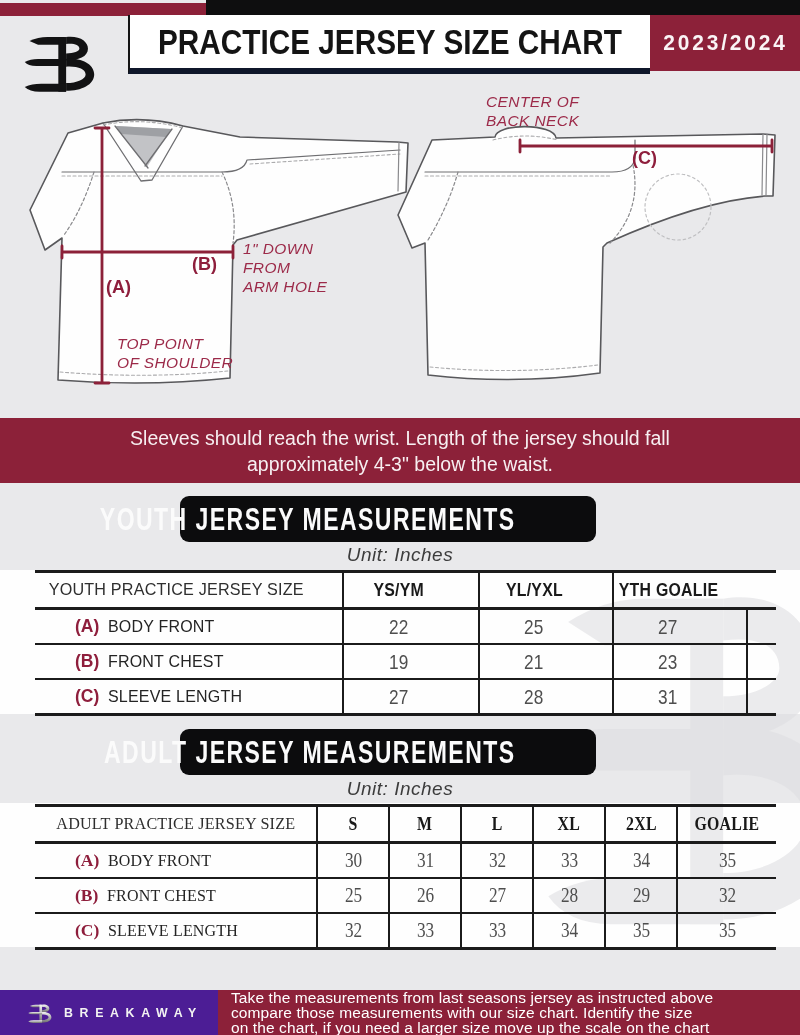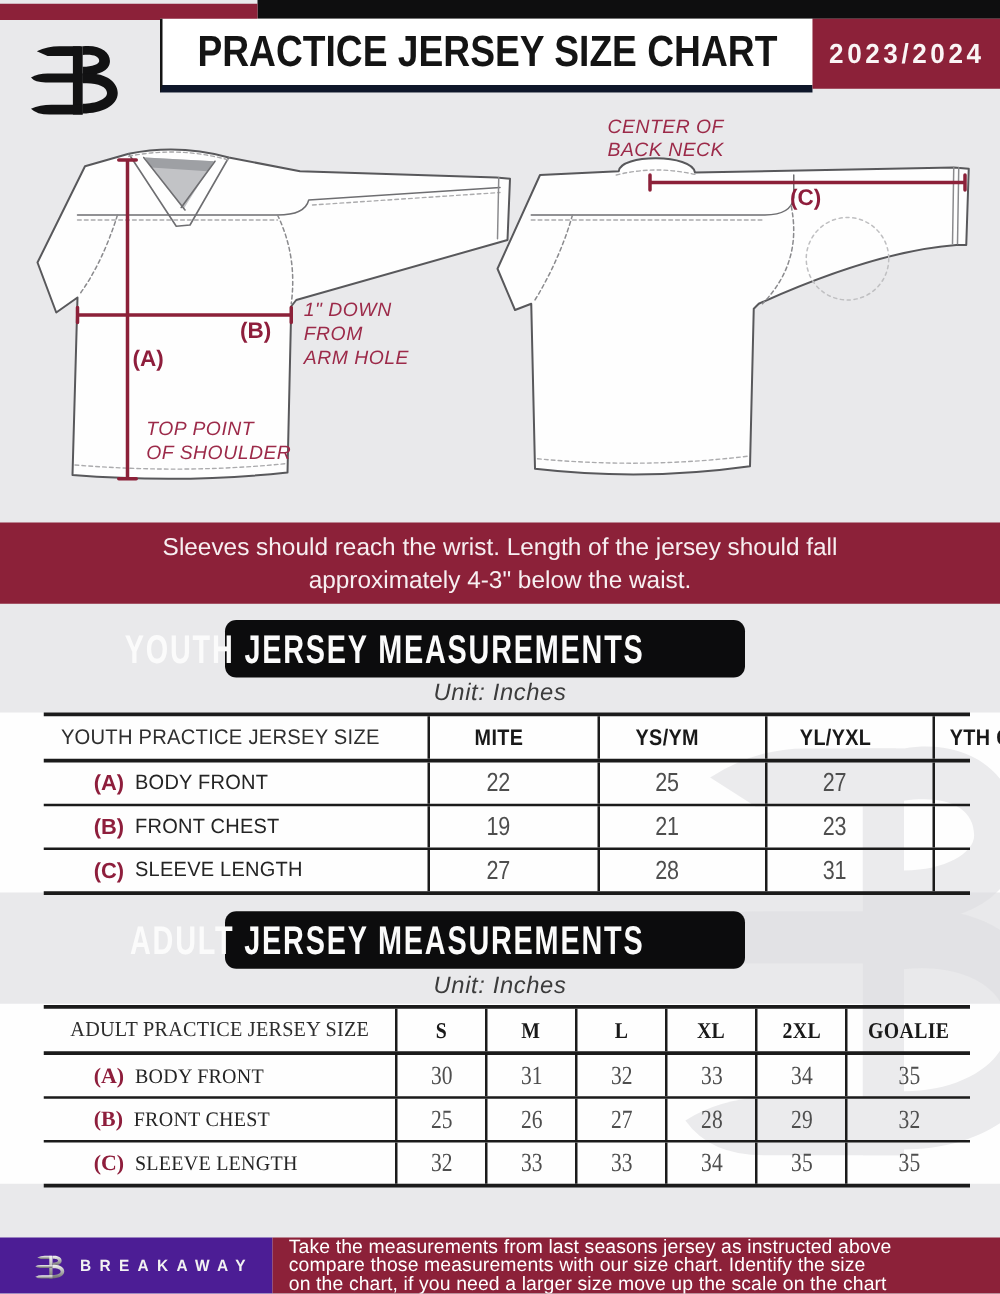--- a/index.html
+++ b/index.html
@@ -165,23 +165,20 @@
     <span class="section-txt">YOUTH JERSEY MEASUREMENTS</span>
   </div>
   <div class="unit" style="top:544px;">Unit: Inches</div>
 
   <div class="table youth" style="top:570px;">
     <div class="trow thead">
       <div class="cell label-cell">
           <span class="hlabel-txt">YOUTH PRACTICE JERSEY SIZE</span>
         </div>
       <div class="cell">
-          <span class="size-txt">MITE</span>
-        </div>
-      <div class="cell">
           <span class="size-txt">YS/YM</span>
         </div>
       <div class="cell">
           <span class="size-txt">YL/YXL</span>
         </div>
       <div class="cell">
           <span class="size-txt">YTH GOALIE</span>
         </div>
     </div>
     <div class="trow">

